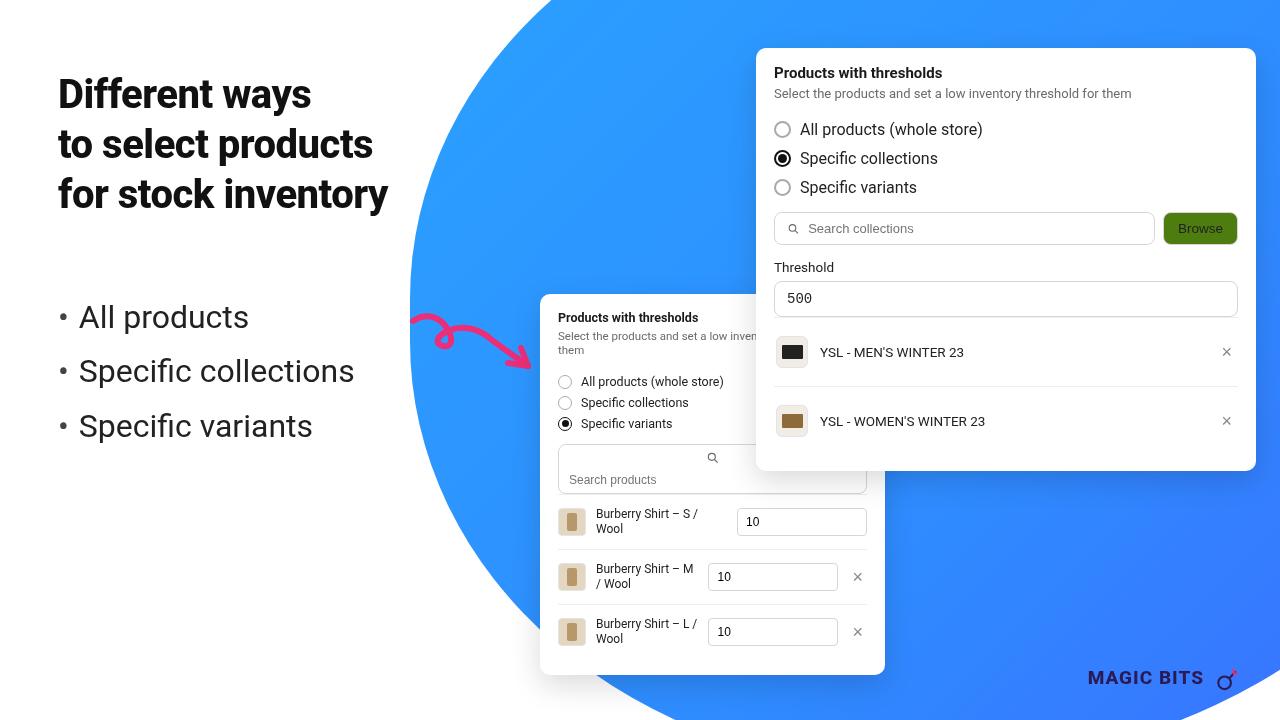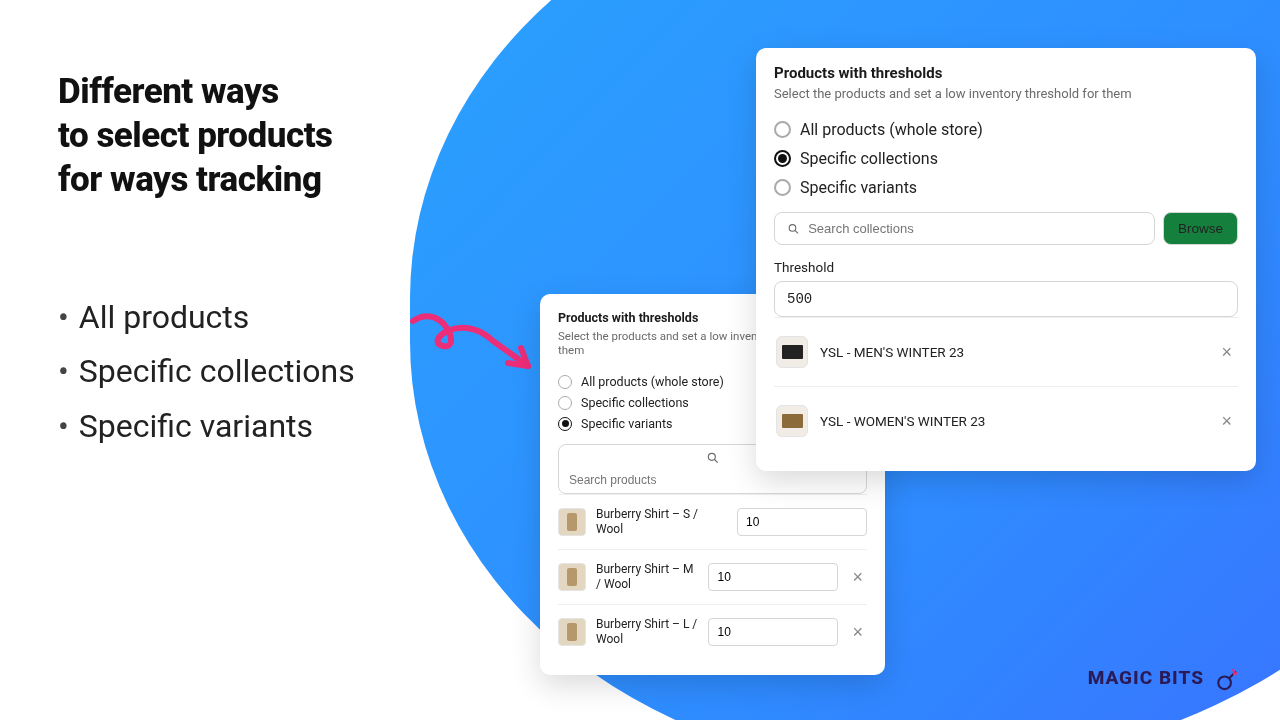--- a/index.html
+++ b/index.html
@@ -11,21 +11,21 @@
     position: absolute;
     right: -180px; top: -130px;
     width: 1050px; height: 900px;
     background: linear-gradient(135deg, #2aa3ff 0%, #2f8bff 60%, #3b6dff 100%);
     border-radius: 50% 45% 55% 50% / 50% 55% 45% 50%;
   }
 
   .headline {
     position: absolute;
     left: 58px; top: 70px;
-    font-size: 35px; font-weight: 800; line-height: 1.25;
+    font-size: 40px; font-weight: 800; line-height: 1.25;
     color: #111;
     letter-spacing: -0.5px;
   }
 
   .bullets {
     position: absolute;
     left: 58px; top: 290px;
     font-size: 32px; line-height: 1.7;
     color: #222;
   }
@@ -85,21 +85,21 @@
     flex: 1; display: flex; align-items: center; gap: 8px;
     border: 1px solid #d6d6d6; border-radius: 8px;
     padding: 8px 12px; background: #fff;
   }
   .search-box input {
     border: none; outline: none; font-size: 13px; width: 100%; color: #333;
     background: transparent;
   }
   .search-icn { width: 14px; height: 14px; color: #6b6b6b; }
   .btn {
-    border: 1px solid #d6d6d6; border-radius: 8px; background: #15803d;
+    border: 1px solid #d6d6d6; border-radius: 8px; background: #4d7c0f;
     padding: 8px 14px; font-size: 13.5px; cursor: pointer; color: #222;
   }
 
   .field-label { font-size: 13.5px; color: #222; margin-top: 14px; margin-bottom: 6px; }
   .text-input {
     width: 100%; border: 1px solid #d6d6d6; border-radius: 8px;
     padding: 9px 12px; font-size: 14px; color: #222; outline: none; font-family: Liberation Mono, monospace;
   }
 
   .item-row {
@@ -157,21 +157,21 @@
 </style>
 </head>
 <body>
 
 <div class="stage">
   <div class="blob"></div>
 
   <div class="headline">
     <div>Different ways</div>
     <div>to select products</div>
-    <div>for ways tracking</div>
+    <div>for stock inventory</div>
   </div>
 
   <div class="bullets">
     <div class="row">
         <span class="dot">•</span>
         <span>All products</span>
       </div>
     <div class="row">
         <span class="dot">•</span>
         <span>Specific collections</span>

